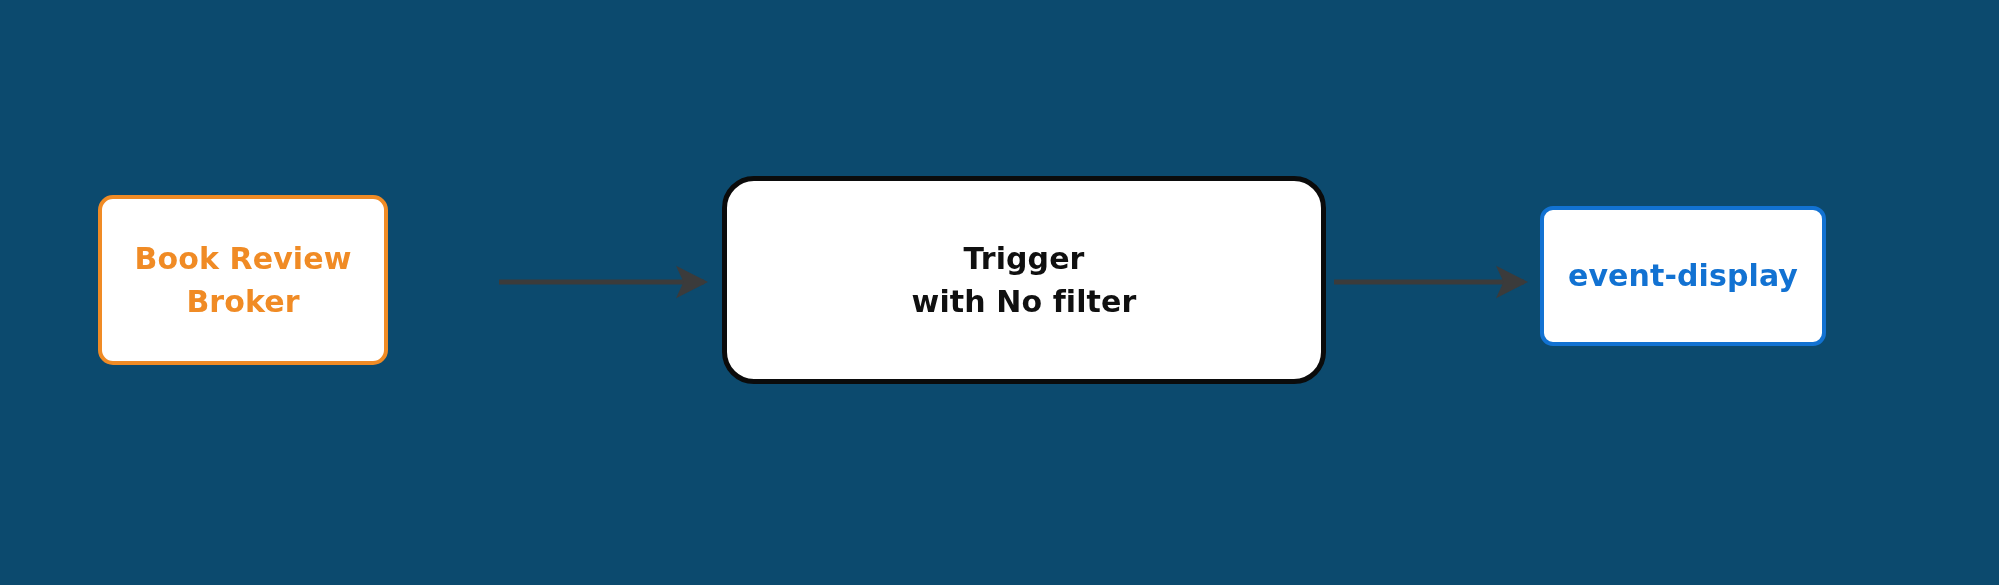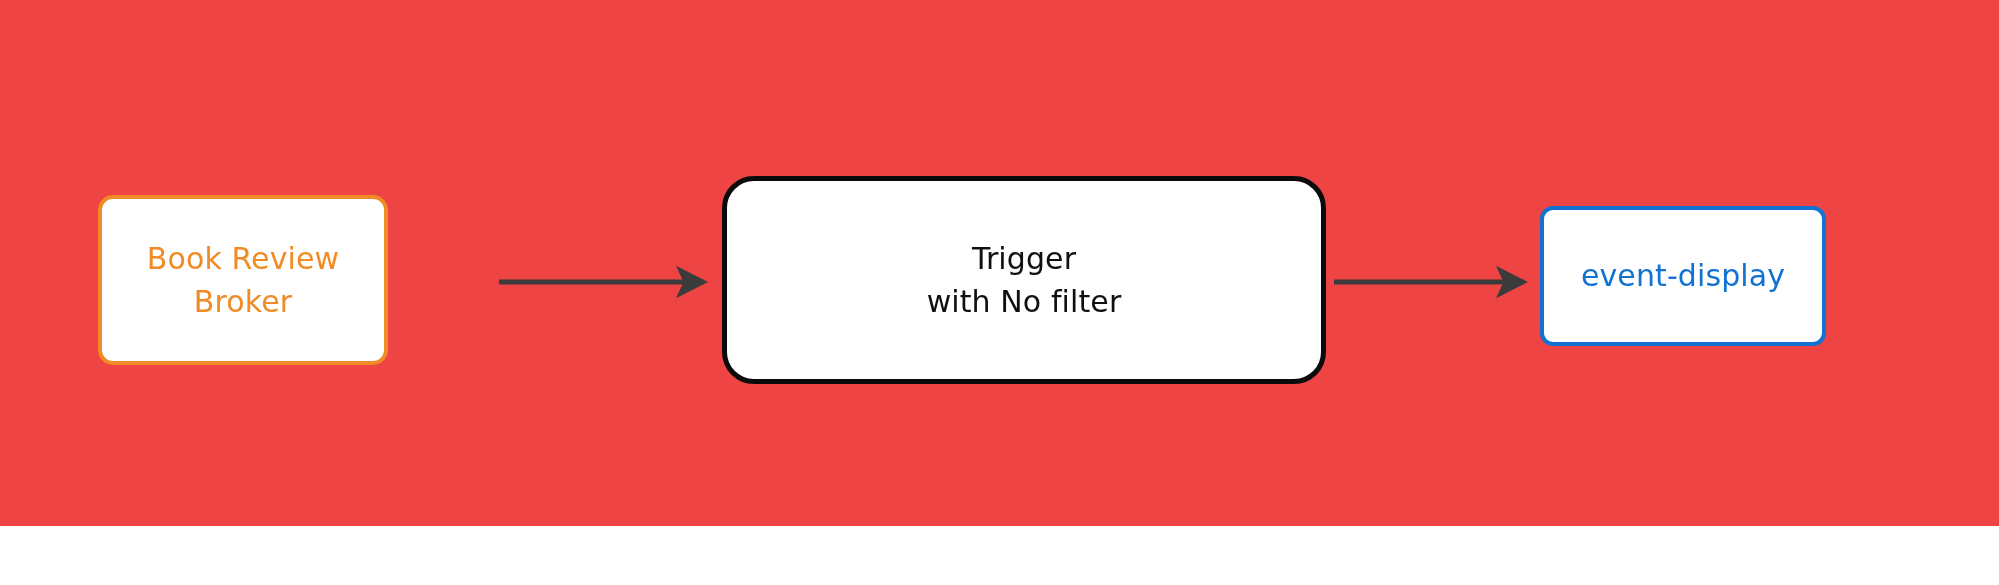--- a/index.html
+++ b/index.html
@@ -7,23 +7,24 @@
     margin: 0;
     padding: 0;
     background: #ffffff;
   }
   body {
     font-family: "DejaVu Sans", "Liberation Sans", sans-serif;
   }
   #canvas {
     position: relative;
     width: 1999px;
-    height: 526px;
-    background: #ef4444;
+    height: 585px;
+    background: #0c4a6e;
     overflow: hidden;
+    font-weight: bold;
   }
 
   .node {
     position: absolute;
     box-sizing: border-box;
     display: flex;
     align-items: center;
     justify-content: center;
     background: #ffffff;
     text-align: center;

